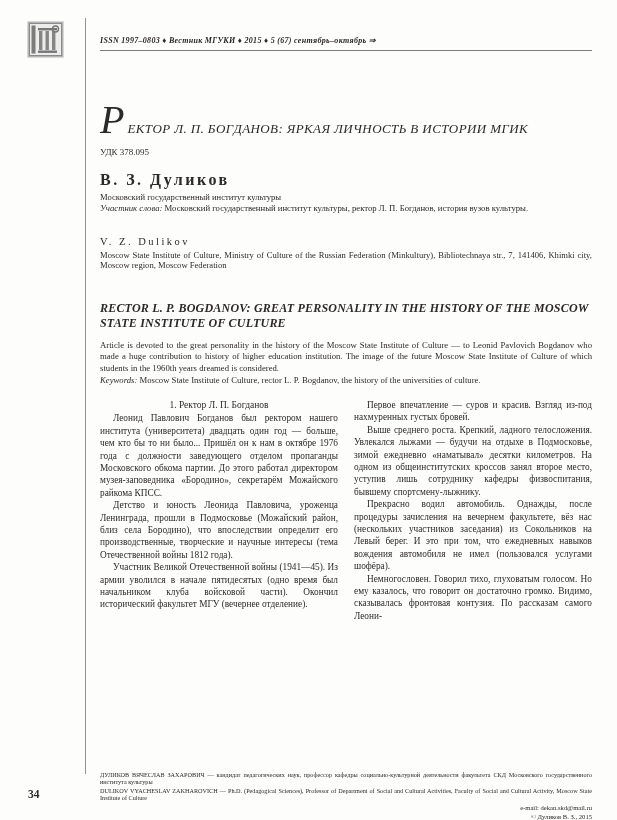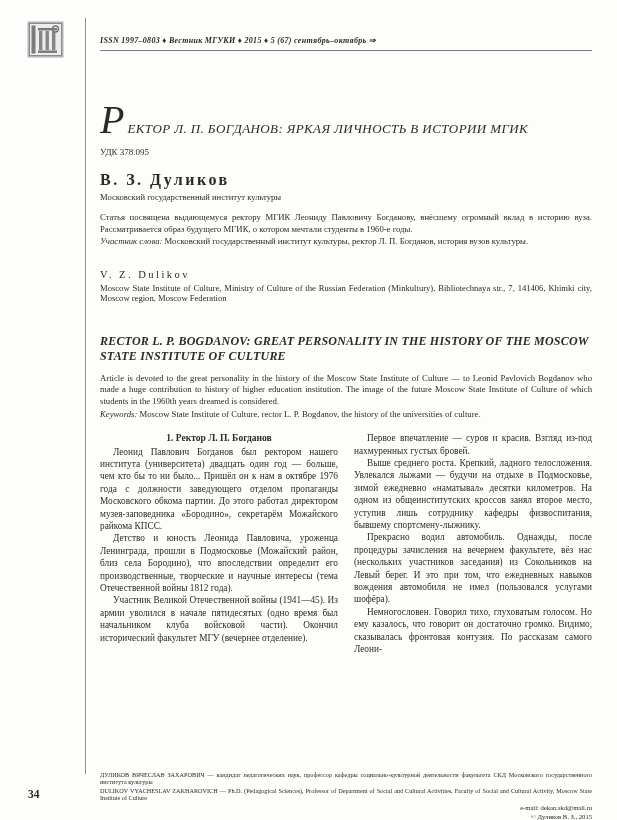--- a/index.html
+++ b/index.html
@@ -21,21 +21,21 @@
   .affil{margin-top:3px;font-size:8.6px;}
   .abstract{margin-top:10px;font-size:8.7px;line-height:11.6px;text-align:justify;}
   .kw{margin-top:1px;font-size:8.7px;line-height:11.6px;text-align:justify;}
   .kw-label{font-style:italic;}
   .en-author{margin-top:21px;font-weight:normal;font-size:10.5px;letter-spacing:2.5px;}
   .en-affil{margin-top:3px;font-size:8.6px;line-height:10.5px;text-align:justify;}
   .en-title{margin-top:30px;font-weight:bold;font-style:italic;font-size:12px;line-height:15.5px;letter-spacing:.2px;}
   .en-abstract{margin-top:8px;font-size:8.7px;line-height:11.6px;text-align:justify;}
   .body-cols{margin-top:12px;display:flex;gap:16px;}
   .col{width:238px;font-size:9.3px;line-height:12.4px;text-align:justify;}
-  .sec-h{margin:0 0 1px 0;text-align:center;font-size:9.5px;font-weight:bold;}
+  .sec-h{margin:0 0 1px 0;text-align:center;font-size:9.5px;font-weight:normal;}
   .bp{margin:0;text-indent:13px;}
   .footer{position:absolute;left:100px;top:772px;width:492px;font-size:6.2px;line-height:6.9px;text-align:justify;}
   .bio{margin:0 0 2px 0;}
   .foot-right{text-align:right;font-size:6.6px;line-height:8px;margin-top:1px;}
   .pagenum{position:absolute;left:28px;top:788px;font-weight:bold;font-size:11.5px;}
 </style>
 </head>
 <body>
 
 <div class="page">
@@ -62,21 +62,20 @@
     <div class="hrule"></div>
 
     <div class="title-line">
       <span class="dropcap">Р</span><span class="title-rest">ЕКТОР Л. П. БОГДАНОВ: ЯРКАЯ ЛИЧНОСТЬ В ИСТОРИИ МГИК</span>
     </div>
     <div class="udk">УДК 378.095</div>
 
     <div class="author">В. З.  Дуликов</div>
     <div class="affil">Московский государственный институт культуры</div>
 
-    <div class="abstract">Статья посвящена выдающемуся ректору МГИК Леониду Павловичу Богданову, внёсшему огромный вклад в историю вуза. Рассматривается образ будущего МГИК, о котором мечтали студенты в 1960-е годы.</div>
     <div class="kw"><span class="kw-label">Участник слова:</span><span> Московский государственный институт культуры, ректор Л. П. Богданов, история вузов культуры.</span></div>
 
     <div class="en-author">V. Z.  Dulikov</div>
     <div class="en-affil">Moscow State Institute of Culture, Ministry of Culture of the Russian Federation (Minkultury), Bibliotechnaya str., 7, 141406, Khimki city, Moscow region, Moscow Federation</div>
 
     <div class="en-title">RECTOR L. P. BOGDANOV: GREAT PERSONALITY IN THE HISTORY OF THE MOSCOW STATE INSTITUTE OF CULTURE</div>
 
     <div class="en-abstract">Article is devoted to the great personality in the history of the Moscow State Institute of Culture — to Leonid Pavlovich Bogdanov who made a huge contribution to history of higher education institution. The image of the future Moscow State Institute of Culture of which students in the 1960th years dreamed is considered.</div>
     <div class="kw"><span class="kw-label">Keywords:</span><span> Moscow State Institute of Culture, rector L. P. Bogdanov, the history of the universities of culture.</span></div>
 

